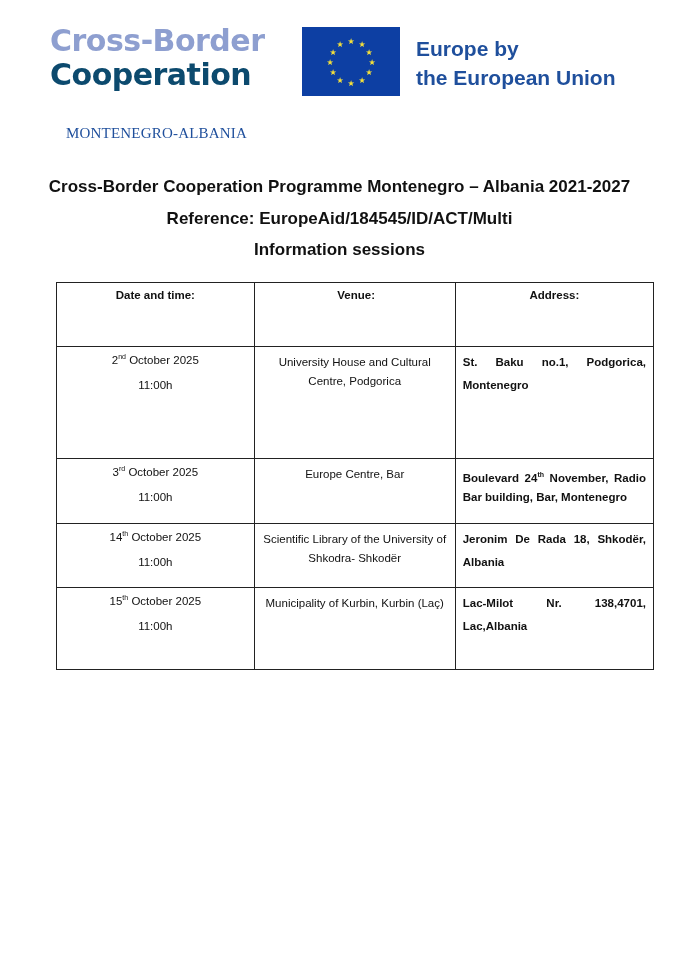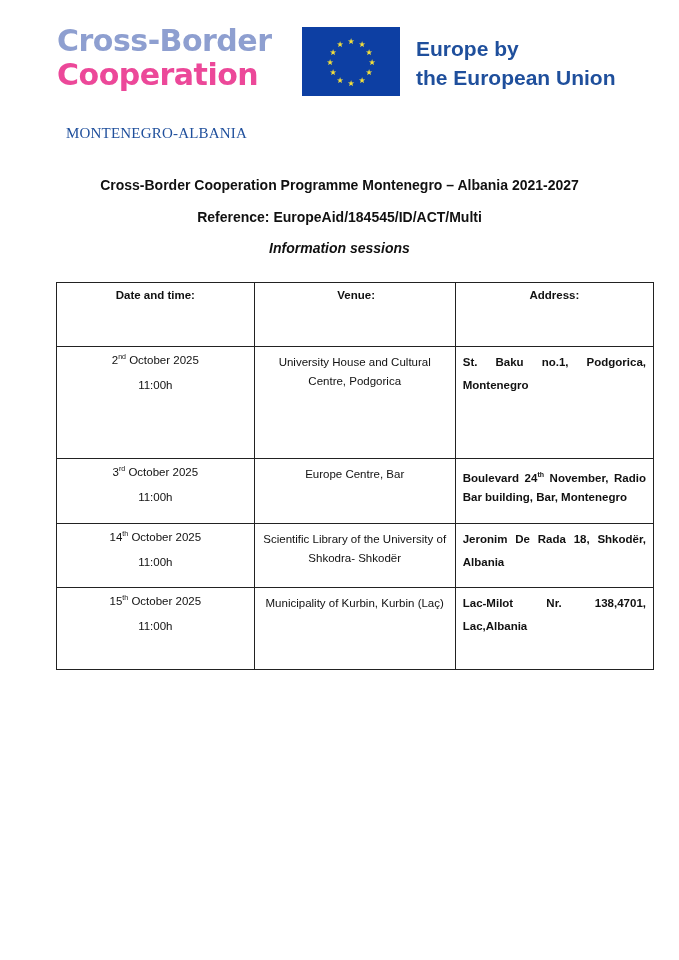--- a/index.html
+++ b/index.html
@@ -1,28 +1,28 @@
 <!DOCTYPE html>
 <html><head>
 <meta charset="utf-8">
 <style>
   html, body { margin: 0; padding: 0; background: #ffffff; }
   body { width: 679px; height: 960px; position: relative; overflow: hidden; font-family: "Liberation Sans", sans-serif; color: #111; }
-  .logo-cbc { position: absolute; left: 57px; top: 24px; font-family: "DejaVu Sans", sans-serif; font-weight: bold; line-height: 34px; letter-spacing: -0.5px; }
+  .logo-cbc { position: absolute; left: 50px; top: 24px; font-family: "DejaVu Sans", sans-serif; font-weight: bold; line-height: 34px; letter-spacing: -0.5px; }
   .logo-cbc .l1 { font-size: 30px; color: #8e9fd0; display: block; }
-  .logo-cbc .l2 { font-size: 30px; color: #ec4899; display: block; }
+  .logo-cbc .l2 { font-size: 30px; color: #0c4a6e; display: block; }
   .flag { position: absolute; left: 302px; top: 27px; width: 98px; height: 69px; background: #0d3fa3; }
   .flag svg { position: absolute; left: 0; top: 0; }
   .funded { position: absolute; left: 416px; top: 34px; font-family: "Liberation Sans", sans-serif; font-weight: bold; color: #1f4f9c; font-size: 21px; line-height: 29px; }
   .funded span { display: block; }
   .subtitle { position: absolute; left: 66px; top: 125px; font-size: 15px; color: #1f4f9c; letter-spacing: 0.2px; font-family: Liberation Serif, serif; }
-  .heading { position: absolute; left: 0; width: 679px; text-align: center; font-weight: bold; font-size: 14px; }
+  .heading { position: absolute; left: 0; width: 679px; text-align: center; font-weight: bold; font-size: 17px; }
   .h1 { top: 177px; }
   .h2 { top: 209px; }
-  .h3 { top: 240px; font-style: italic; }
+  .h3 { top: 240px; }
   table { position: absolute; left: 56px; top: 282px; width: 598px; border-collapse: collapse; font-size: 11.5px; }
   td, th { border: 1px solid #222; vertical-align: top; padding: 6px 7px 0 7px; }
   th { font-weight: bold; height: 57px; text-align: center; }
   td.date, td.venue { text-align: center; }
   td.addr { font-weight: bold; text-align: justify; text-align-last: left; line-height: 19px; }
   td.venue { line-height: 19px; }
   td.date .time { display: block; margin-top: 13px; }
   td.date sup { font-size: 7px; }
   td.addr sup { font-size: 7px; }
   .col1 { width: 186px; } .col2 { width: 186px; padding-left: 10px; } .col3 { width: 186px; }

